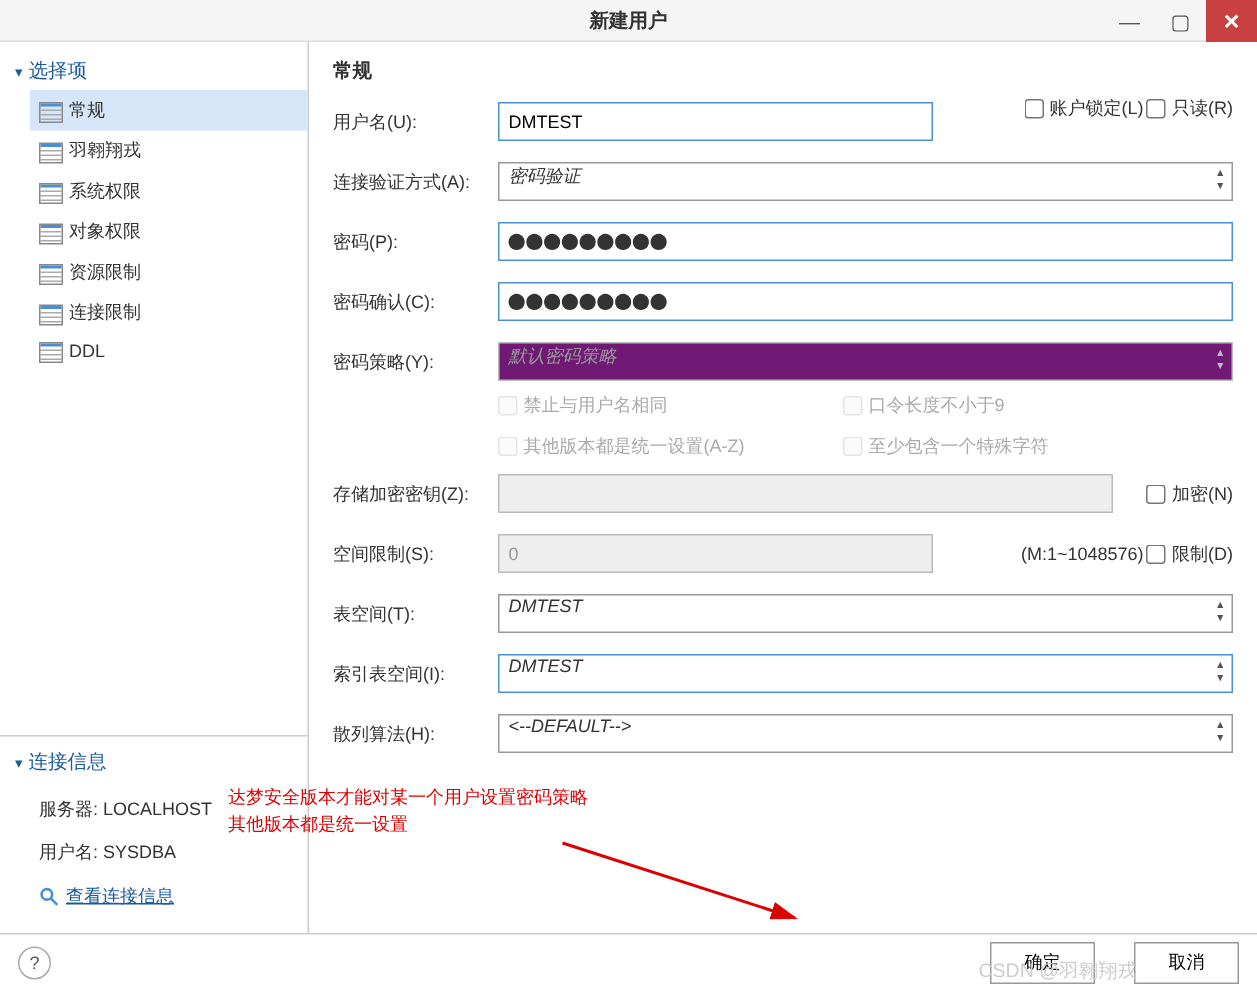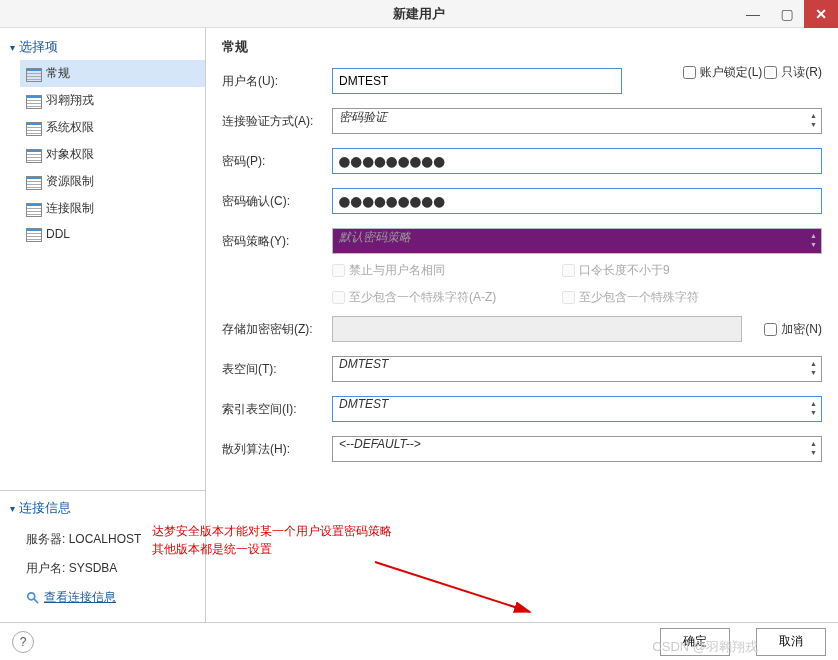--- a/index.html
+++ b/index.html
@@ -209,21 +209,21 @@
         <label class="checkbox-wrap disabled">
             <input type="checkbox" disabled="" style="">
             <span>禁止与用户名相同</span>
           </label>
         <label class="checkbox-wrap disabled">
             <input type="checkbox" disabled="" style="">
             <span>口令长度不小于9</span>
           </label>
         <label class="checkbox-wrap disabled">
             <input type="checkbox" disabled="" style="">
-            <span>至少包含一个特殊字符(A-Z)</span>
+            <span>其他版本都是统一设置(A-Z)</span>
           </label>
         <label class="checkbox-wrap disabled">
             <input type="checkbox" disabled="" style="">
             <span>至少包含一个特殊字符</span>
           </label>
       </div>
     </div>
 
     <div class="form-row" style="margin-top:6px;">
       <div class="form-label">存储加密密钥(Z):</div>
@@ -231,20 +231,33 @@
         <input class="text-input disabled w410" disabled="" style="">
       </div>
       <div class="right-extras" style="position:static;margin-left:auto;">
         <label class="checkbox-wrap">
             <input type="checkbox" style="">
             <span>加密(N)</span>
           </label>
       </div>
     </div>
 
+    <div class="form-row">
+      <div class="form-label">空间限制(S):</div>
+      <div class="form-field">
+        <input class="text-input disabled w290" disabled="" value="0" style="">
+      </div>
+      <div class="right-extras" style="position:static;margin-left:auto;">
+        <span class="range-hint">(M:1~1048576)</span>
+        <label class="checkbox-wrap">
+            <input type="checkbox" style="">
+            <span>限制(D)</span>
+          </label>
+      </div>
+    </div>
 
     <div class="form-row">
       <div class="form-label">表空间(T):</div>
       <div class="form-field">
         <div class="select-widget w490">
           <span>DMTEST</span>
           <span class="spinner-arrows">▲<br>▼</span>
         </div>
       </div>
     </div>

